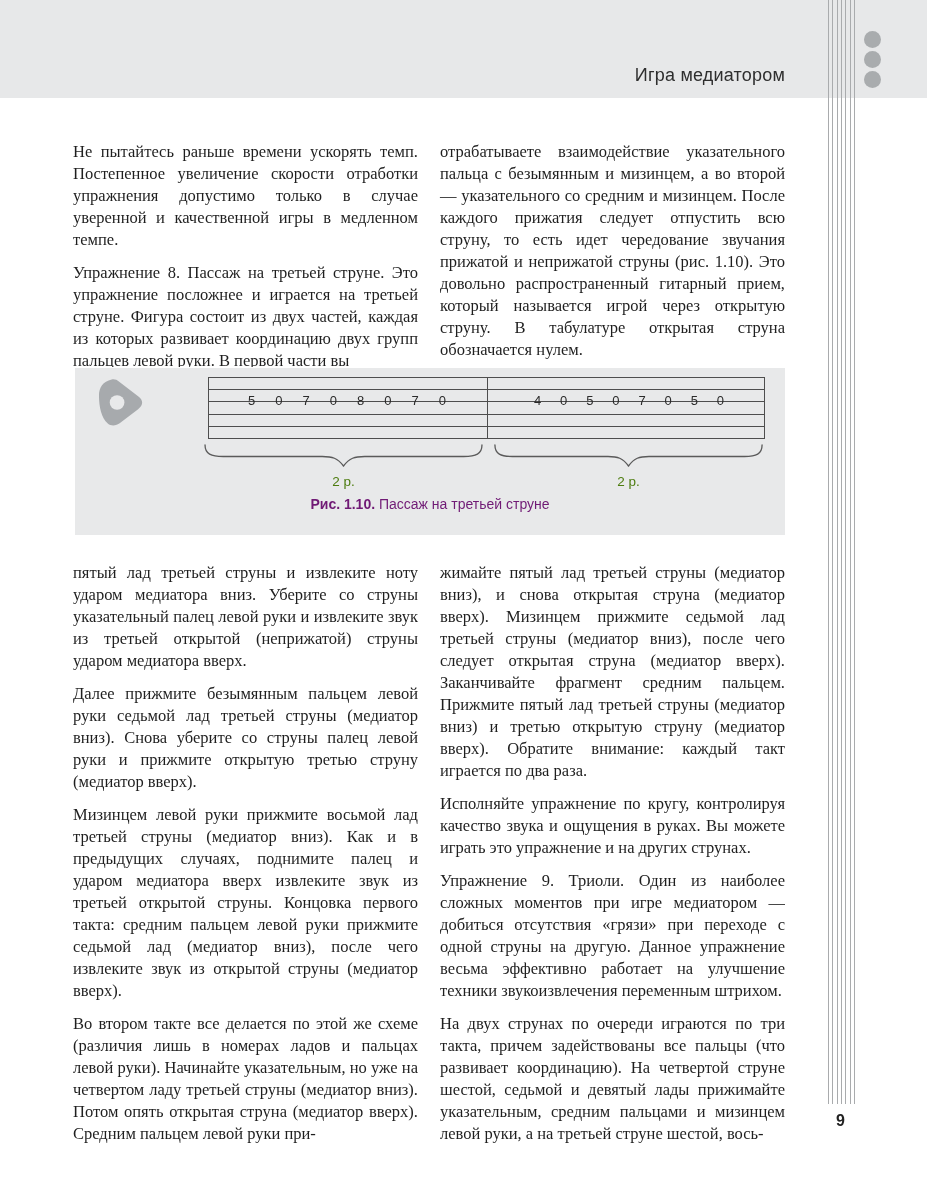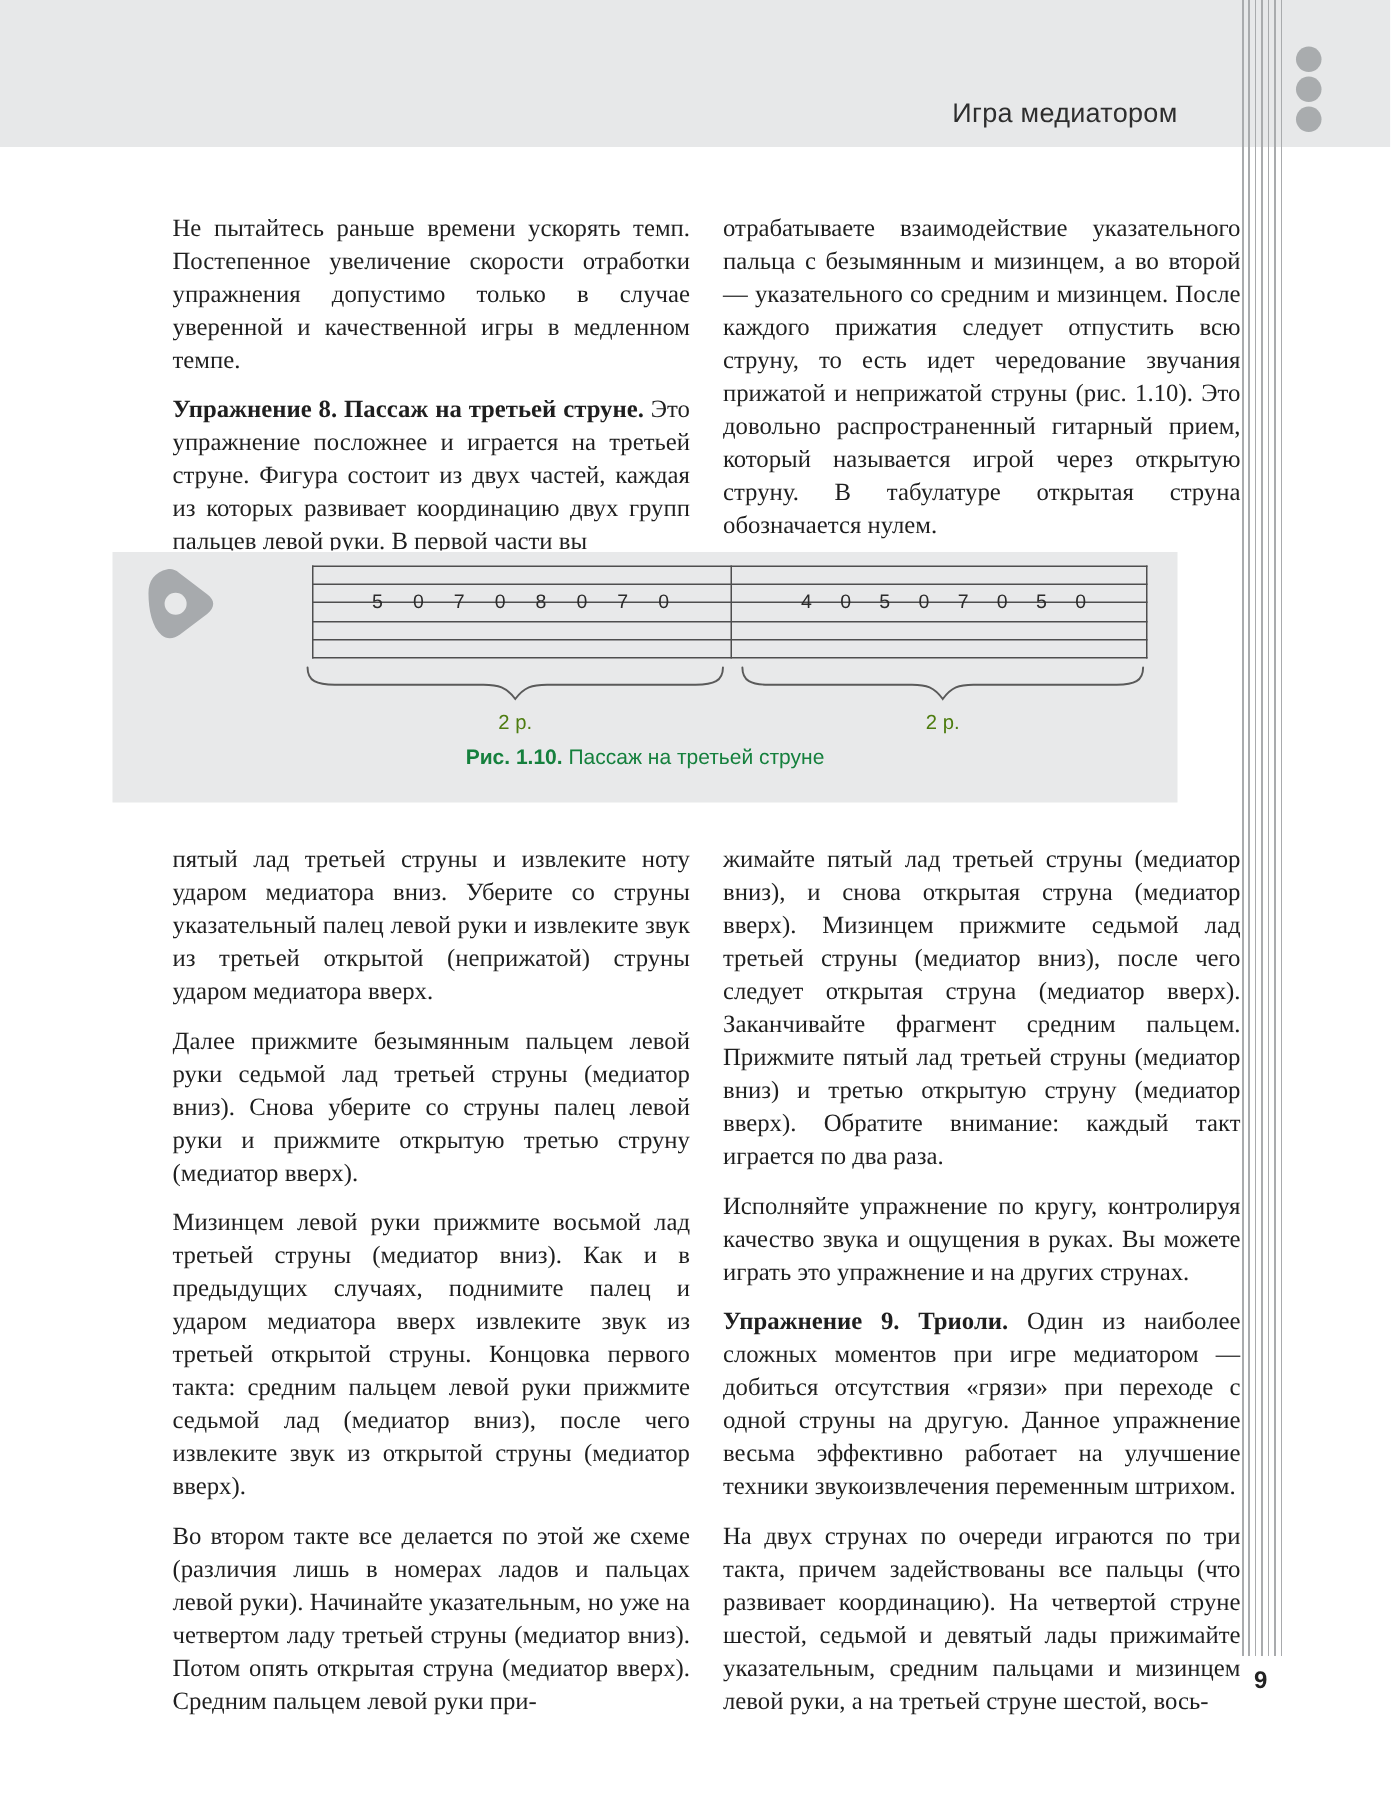--- a/index.html
+++ b/index.html
@@ -18,47 +18,47 @@
 
   
   .stripes {
     position:absolute; left:828px; top:0; width:30px; height:1104px;
     background:repeating-linear-gradient(to right, #a9abad 0px, #a9abad 1px, rgba(0,0,0,0) 1px, rgba(0,0,0,0) 4.3px);
   }
   .dots { position:absolute; left:864px; top:31px; display:flex; flex-direction:column; gap:3px; }
   .dot { width:17px; height:17px; border-radius:50%; background:#a9acae; }
 
   
-  .cols { position:absolute; left:73px; width:712px; display:flex; gap:22px;margin-left:42px; }
+  .cols { position:absolute; left:73px; width:712px; display:flex; gap:22px; }
   .cols-top { top:141px; height:226px; overflow:hidden; }
   .cols-bottom { top:564px; height:592px; overflow:hidden;align-items:flex-end; }
   .col { width:345px; text-align:justify; font-size:16.5px; line-height:22px; }
   .para { margin:0 0 11px 0; }
-  .para b { font-weight:bold; }
+  .para b { font-weight:normal; }
 
   
   .figure { position:absolute; left:75px; top:368px; width:710px; height:167px; background:#e8e9ea; }
   .pick-svg { position:absolute; left:23px; top:10px; }
   .staff { position:absolute; left:133px; top:9px; width:557px; height:62px; }
   .staff-line { position:absolute; left:0; width:557px; height:1px; background:#4e4e4e; }
   .barline { position:absolute; top:0; width:1px; height:62px; background:#4e4e4e; }
   .tab-row { position:absolute; display:flex; justify-content:space-between; top:16px; height:16px; }
   .tab-row span {
     font-family:"Liberation Sans", sans-serif; font-size:13px; line-height:16px; color:#2b2b2b;
   }
   .tab-row1 { left:40px; width:198px; }
   .tab-row2 { left:326px; width:190px; }
   .brace-group { position:absolute; top:74px; text-align:center; }
   .bg1 { left:127px; width:283px; }
   .bg2 { left:417px; width:273px; }
   .brace-svg { display:block; width:100%; height:26px; }
   .repeat-label { font-family:"Liberation Sans", sans-serif; font-size:13.5px; color:#4d7c0f; margin-top:6px; }
   .figure-caption {
     position:absolute; left:0; top:128px; width:710px; text-align:center;
-    font-family:"Liberation Sans", sans-serif; font-size:14px; color:#15803d;
+    font-family:"Liberation Sans", sans-serif; font-size:14px; color:#701a75;
   }
   .figure-caption b { font-weight:bold; }
 
   .page-number {
     position:absolute; left:836px; top:1112px;
     font-family:"Liberation Sans", sans-serif; font-weight:bold; font-size:16px; color:#222;
   }
 </style>
 </head>
 <body>

